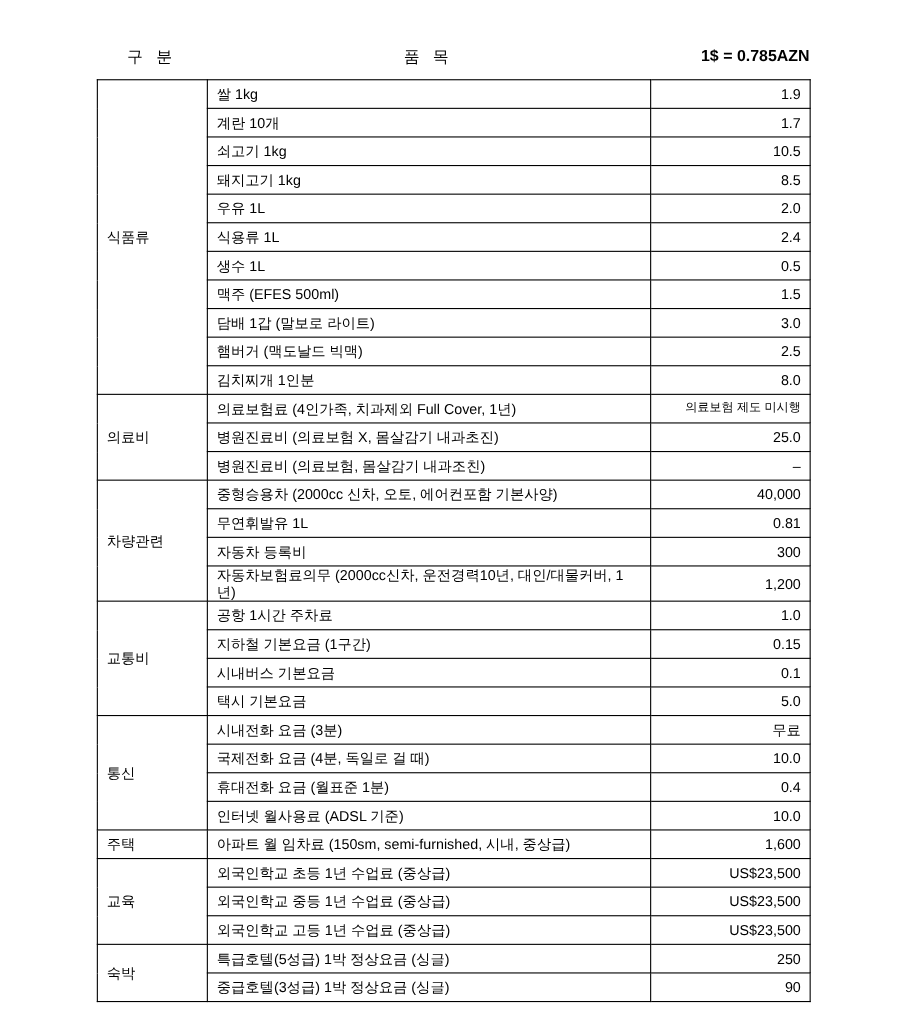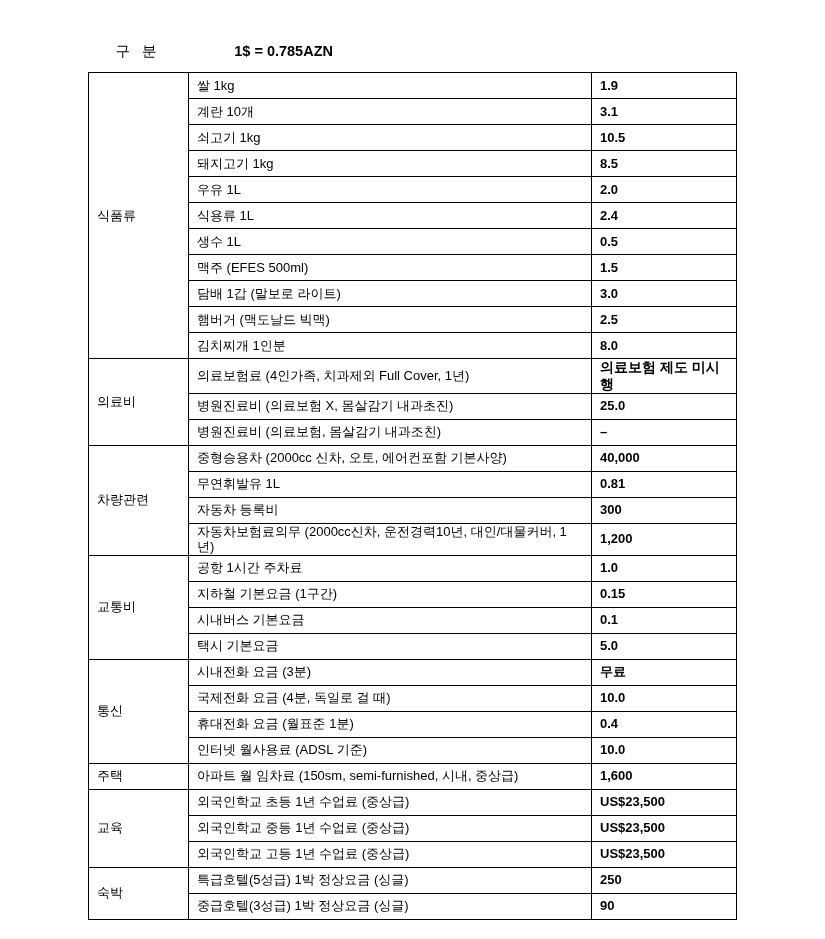--- a/index.html
+++ b/index.html
@@ -73,48 +73,48 @@
     font-size: 13.5px;
   }
   td.item {
     width: 403px;
     text-align: left;
     font-size: 13px;
     margin-left: 40px;
   }
   td.val {
     width: 145px;
-    text-align: left;
+    text-align: right;
     font-size: 13px;
-    font-weight: bold;
   }
   td.val.small {
-    font-size: 14px;
+    font-size: 11px;
   }
 </style>
 </head>
 <body>
 
 <div class="page">
 
   <div class="header-row">
     <div class="hdr-cat">구 분</div>
+    <div class="hdr-item">품 목</div>
     <div class="hdr-rate">1$ = 0.785AZN</div>
   </div>
 
   <table class="main">
     <tbody id="table-body">
         <tr>
           <td class="cat" rowspan="11">식품류</td>
           <td class="item">쌀 1kg</td>
           <td class="val">1.9</td>
         </tr>
         <tr>
           <td class="item">계란 10개</td>
-          <td class="val">3.1</td>
+          <td class="val">1.7</td>
         </tr>
         <tr>
           <td class="item">쇠고기 1kg</td>
           <td class="val">10.5</td>
         </tr>
         <tr>
           <td class="item">돼지고기 1kg</td>
           <td class="val">8.5</td>
         </tr>
         <tr>

